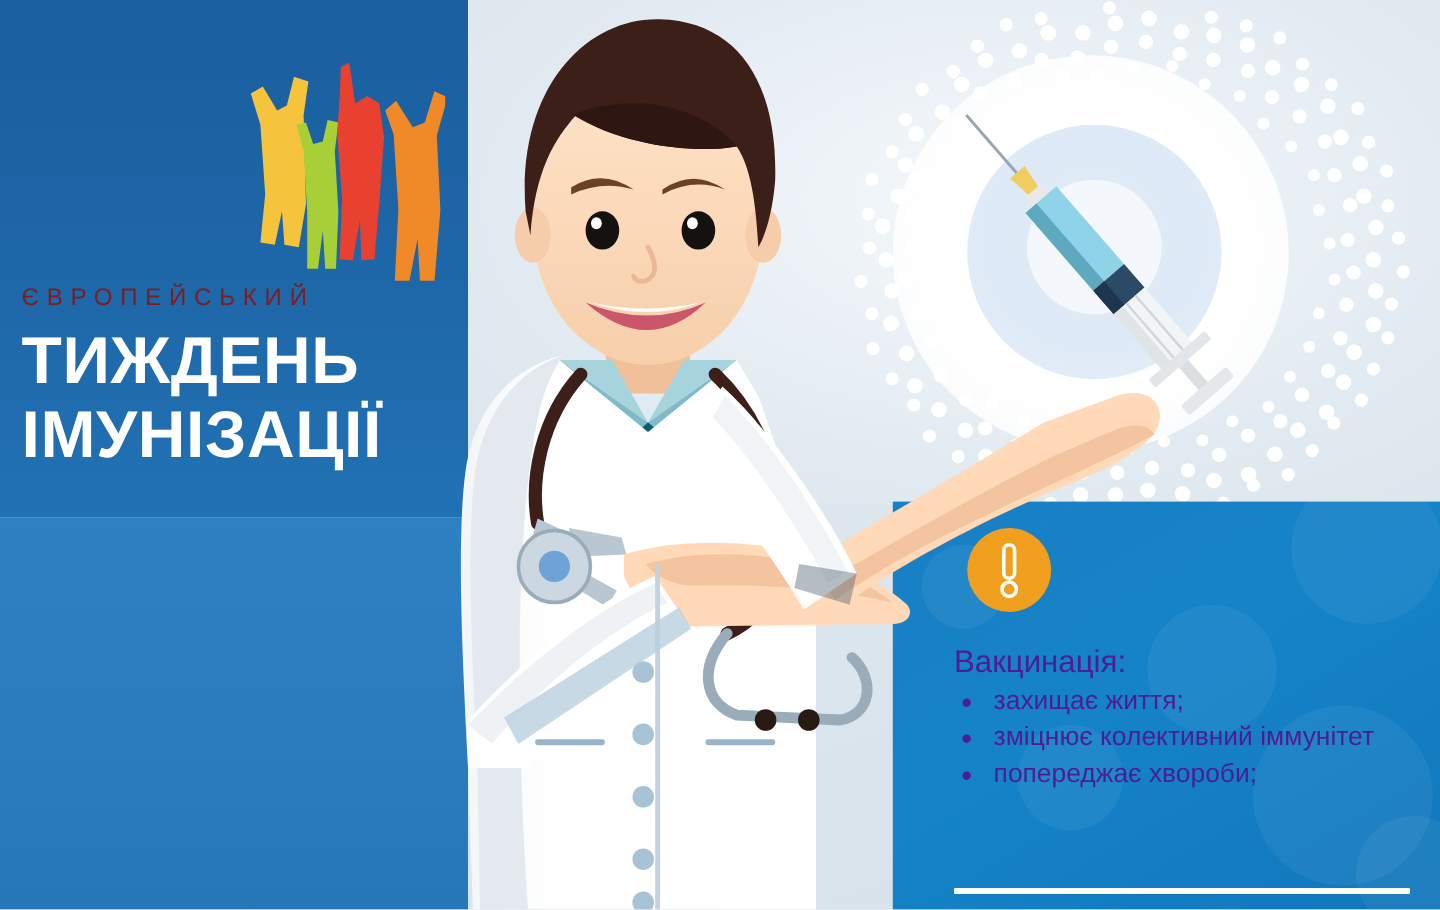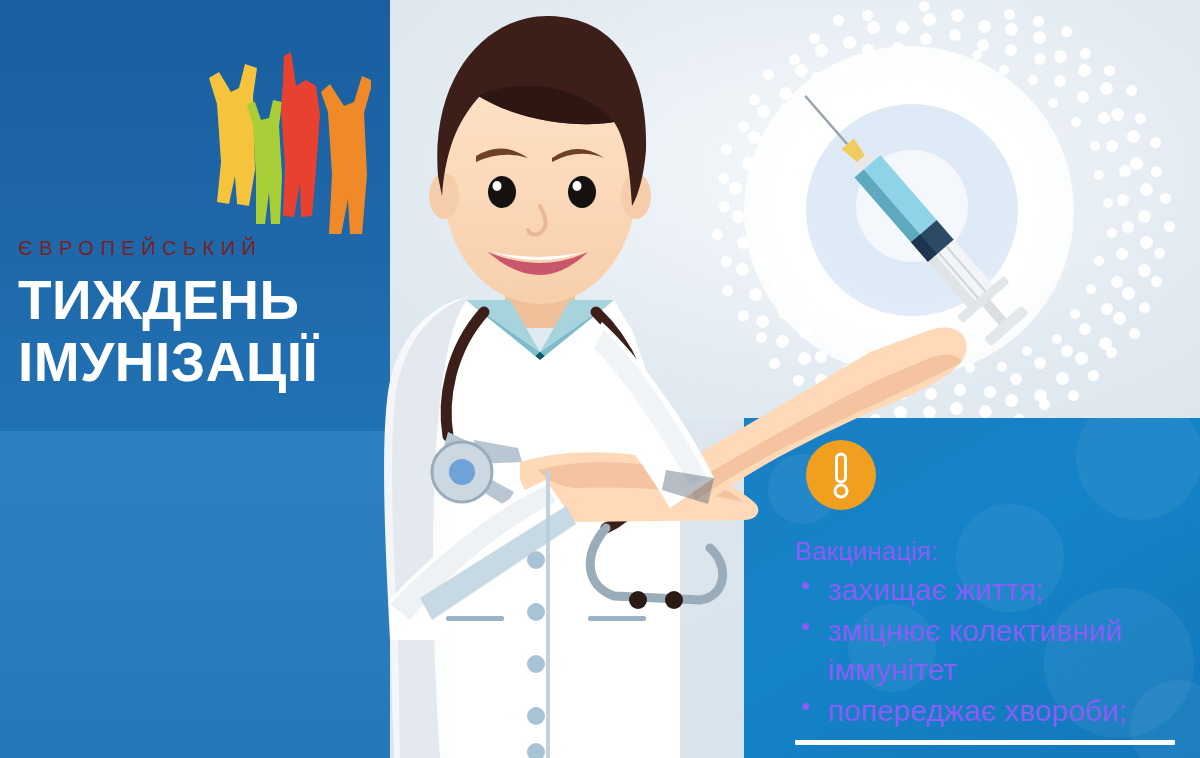--- a/index.html
+++ b/index.html
@@ -83,25 +83,25 @@
   .t-week { margin-top:14px; }
   .t-imm  { margin-top:4px; }
 
   
   .excl-badge {
     position:absolute; left:806px; top:440px; width:70px; height:70px;
     border-radius:50%; background:#f0a01e;
   }
 
   
-  .text-block { position:absolute; left:795px; top:536px; width:390px; color:#8b5cf6; }
+  .text-block { position:absolute; left:795px; top:536px; width:390px; color:#4c1d95; }
   .tb-head { font-size:26px; line-height:1.18; margin-bottom:3px; }
   .tb-list { list-style:none; }
   .tb-item {
-    font-size:30px; line-height:1.3; position:relative;
+    font-size:22px; line-height:1.3; position:relative;
     padding-left:33px; margin-bottom:2px;
   }
   .tb-item::before {
     content:"\2022"; position:absolute; left:6px; top:-1px;
     font-size:26px; line-height:1.3;
   }
   .rule {
     position:absolute; left:795px; top:740px; width:380px; height:5px;
     background:#ffffff; border-radius:1px;
   }

